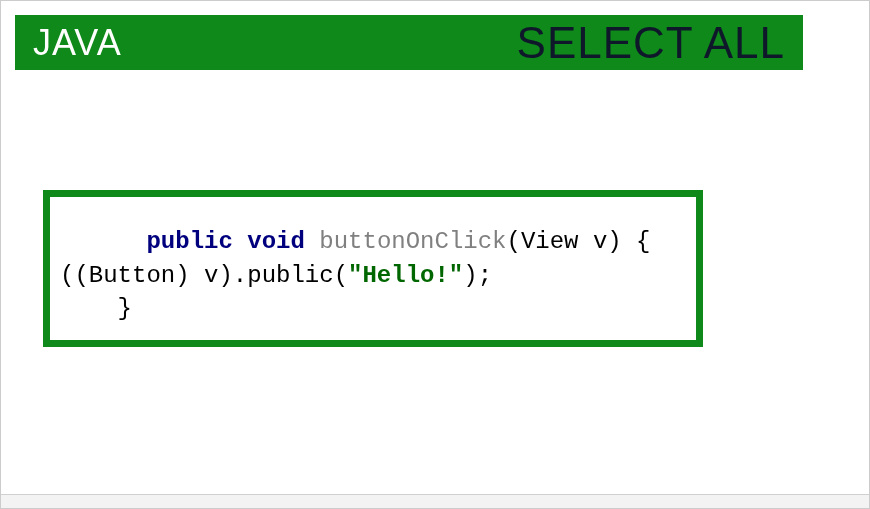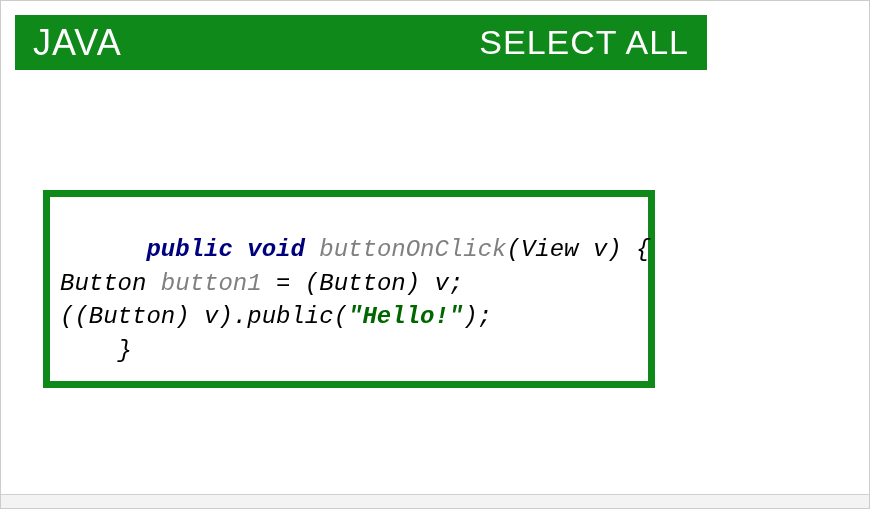--- a/index.html
+++ b/index.html
@@ -10,50 +10,49 @@
     body {
       width: 870px;
       height: 509px;
       background: #ffffff;
       font-family: Arial, Helvetica, sans-serif;
       position: relative;
       border: 1px solid #ccc;
     }
     .header-bar {
       background: #0f8a1a;
-      width: 692px;
+      width: 788px;
       margin-left: 14px;
       margin-top: 14px;
       height: 55px;
       display: flex;
       justify-content: space-between;
       align-items: center;
       padding: 0 18px;
     }
     .header-title {
       color: #ffffff;
       font-size: 36px;
       font-weight: 400;
       letter-spacing: 1px;
     }
     .select-all {
-      color: #ffffff;
-      font-size: 34px;
+      color: #0f172a;
+      font-size: 44px;
       font-weight: 400;
       letter-spacing: 1px;
       cursor: pointer;
     }
     .code-container {
       margin-top: 120px;
       margin-left: 42px;
-      width: 612px;
+      width: 660px;
       border: 7px solid #0f8a1a;
       background: #ffffff;
-      padding: 36px 10px 14px 10px;
-      font-style: italic;
+      padding: 28px 10px 14px 10px;
     }
     .code-line {
       font-family: "Courier New", Courier, monospace;
       font-size: 24px;
       line-height: 1.4;
       white-space: pre;
       color: #000000;
     }
     .kw { color: #00007f; font-weight: bold; }
     .method-name { color: #808080; }
@@ -72,18 +71,17 @@
 </head>
 <body>
 
 <div class="header-bar">
   <span class="header-title">JAVA</span>
   <span class="select-all">SELECT ALL</span>
 </div>
 
 <div class="code-container">
   <div class="code-line"><span>      </span><span class="kw">public</span><span> </span><span class="kw">void</span><span> </span><span class="method-name">buttonOnClick</span><span>(View v) {</span></div>
-  <div class="code-line"><span>Button </span><span class="ident-gray">button1</span><span> = (Button) v;</span></div>
   <div class="code-line"><span>((Button) v).public(</span><span class="str">"Hello!"</span><span>);</span></div>
   <div class="code-line"><span>    </span><span>}</span></div>
 </div>
 
 <div class="footer-line"></div>
 
 </body></html>

